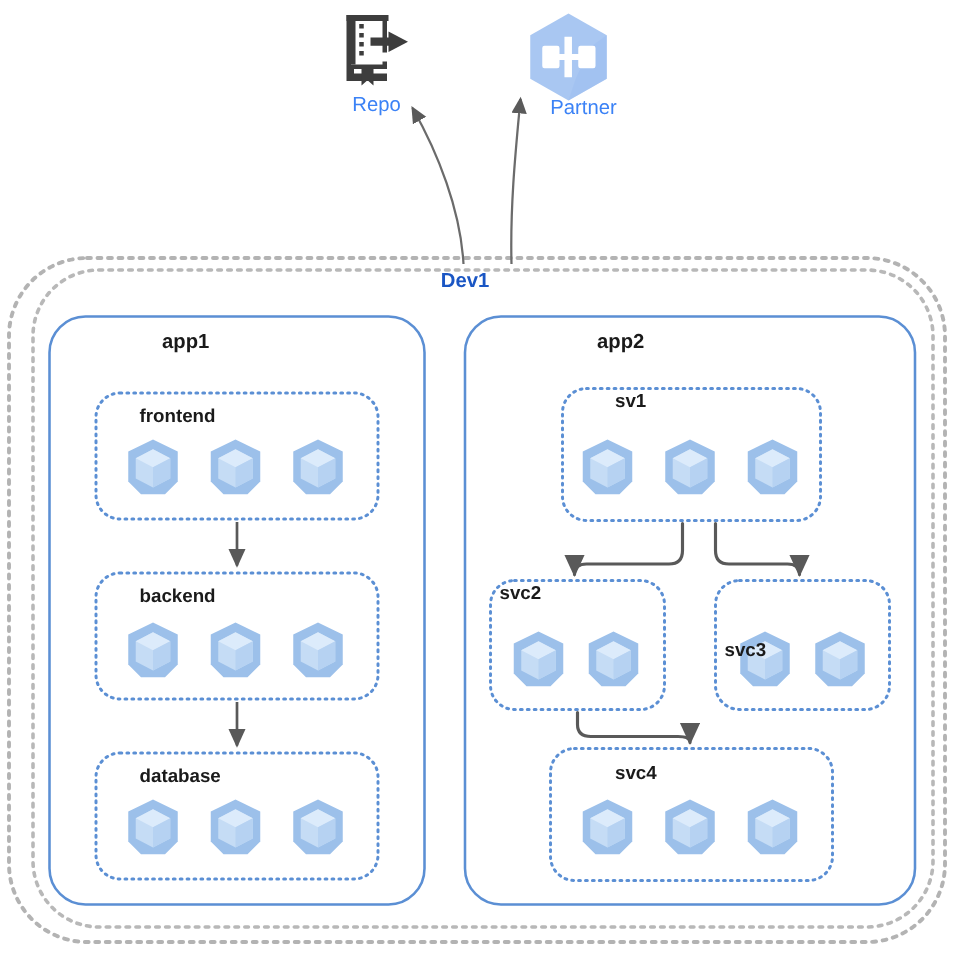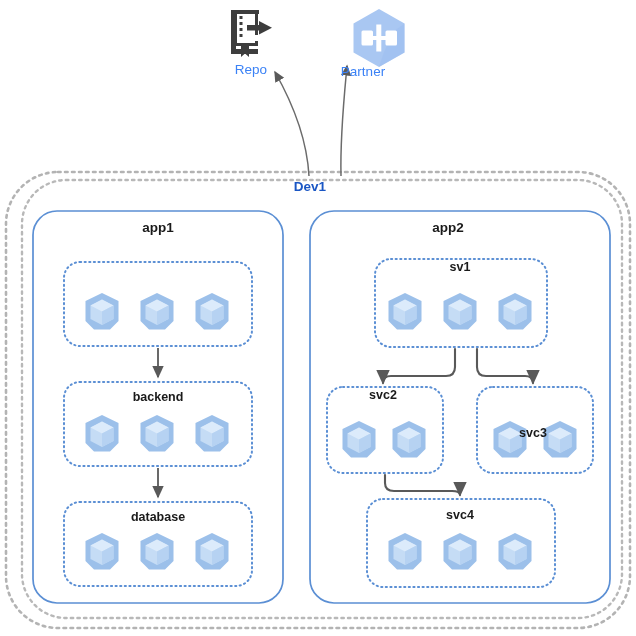--- a/index.html
+++ b/index.html
@@ -19,21 +19,21 @@
   }
   #svg-layer {
     position: absolute;
     left: 0;
     top: 0;
     width: 636px;
     height: 636px;
   }
   .node-label {
     position: absolute;
-    text-align: center;
+    text-align: left;
     font-weight: bold;
     color: #1a1a1a;
     white-space: nowrap;
     pointer-events: none;
   }
   .ext-label {
     position: absolute;
     text-align: center;
     font-size: 13.5px;
     color: #3b82f6;
@@ -241,28 +241,29 @@
         <path d="M0,-19 L16.5,-11 L16.5,9 L8,17.5 L-8,17.5 L-16.5,9 L-16.5,-11 Z" fill="#9cc0ea"></path>
         <path d="M0,-12.5 L11.5,-6.5 L11.5,7 L0,13 L-11.5,7 L-11.5,-6.5 Z" fill="#c5dcf5"></path>
         <path d="M0,-12.5 L11.5,-6.5 L0,-0.5 L-11.5,-6.5 Z" fill="#dcebfb"></path>
         <path d="M0,-0.5 L11.5,-6.5 L11.5,7 L0,13 Z" fill="#b6d2f2"></path>
       </g>
     </g>
   </svg>
 
   <div class="ext-label" style="left:201px; top:62px; width:100px;">Repo</div>
 
-  <div class="ext-label" style="left:313px; top:64px; width:100px;">Partner</div>
+  <div class="ext-label" style="left:339px; top:64px; width:100px;">Partner</div>
 
   <div class="zone-label" style="left:260px; top:179px; width:100px;text-align:center;">Dev1</div>
 
   <div class="node-label app-label" style="left:108px; top:220px; width:100px;">app1</div>
 
   <div class="node-label app-label" style="left:398px; top:220px; width:100px;">app2</div>
 
+  <div class="node-label svc-label" style="left:93px; top:270px; width:130px;">frontend</div>
 
   <div class="node-label svc-label" style="left:93px; top:510px; width:130px;">database</div>
 
   <div class="node-label svc-label" style="left:93px; top:390px; width:130px;">backend</div>
 
   <div class="node-label svc-label" style="left:410px; top:260px; width:100px;">sv1</div>
 
   <div class="node-label svc-label" style="left:333px; top:388px; width:100px;">svc2</div>
 
   <div class="node-label svc-label" style="left:483px; top:396px; width:100px;margin-top:30px;">svc3</div>

